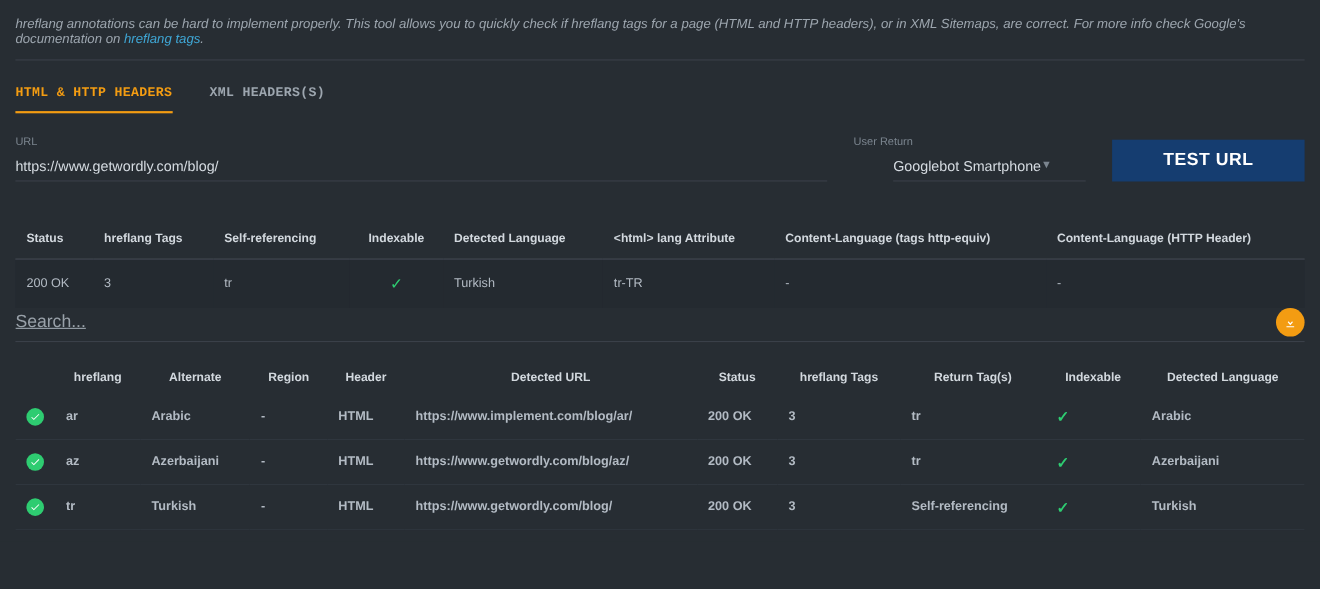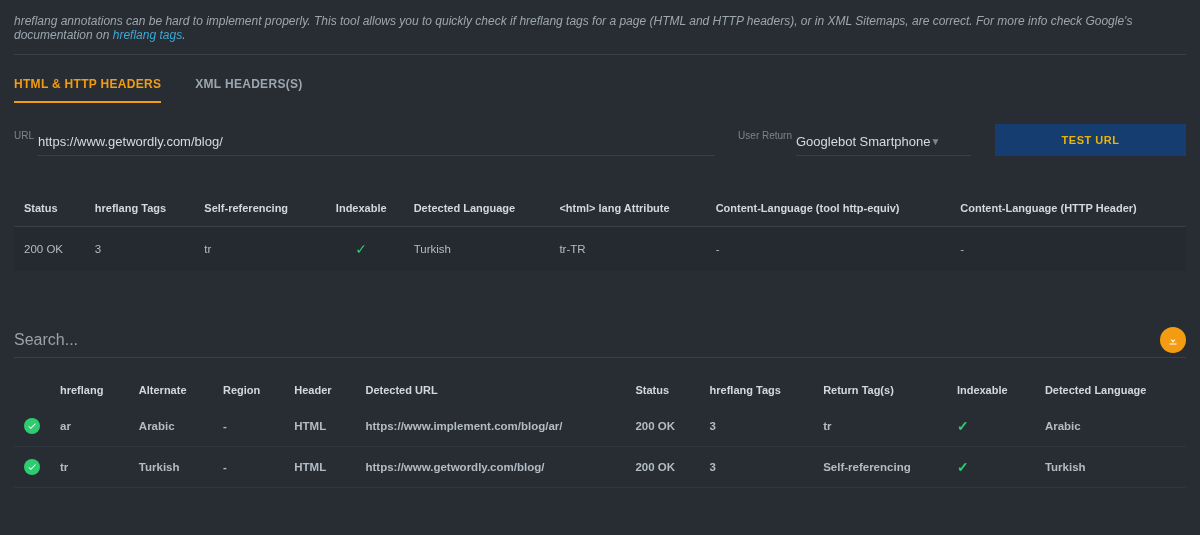--- a/index.html
+++ b/index.html
@@ -17,43 +17,43 @@
     --border:#3a4049;
     --bright:#d5dbe1;
   }
   *{box-sizing:border-box;font-family:"Segoe UI",Arial,sans-serif;}
   html,body{margin:0;padding:0;background:var(--bg);color:var(--text);font-size:12px;width:1200px;}
   .page{padding:10px 14px;}
   .intro{font-size:12px;color:var(--text);padding:4px 0 12px;border-bottom:1px solid var(--border);font-style:italic;}
   .intro a{color:var(--link);text-decoration:none;}
   .intro .punct{color:var(--text);}
   .tabs{display:flex;gap:34px;margin-top:14px;border-bottom:1px solid transparent;}
-  .tab{padding:8px 0 10px;font-size:12px;font-weight:600;letter-spacing:.3px;color:var(--text);cursor:pointer;}
+  .tab{padding:8px 0 10px;font-size:12px;font-weight:600;letter-spacing:.3px;color:var(--text);cursor:pointer;font-family:Liberation Mono, monospace;}
   .tab.active{color:var(--orange);border-bottom:2px solid var(--orange);}
   .form-row{display:flex;align-items:flex-end;gap:24px;margin-top:20px;}
-  .field{display:flex;flex-direction:row;gap:4px;}
+  .field{display:flex;flex-direction:column;gap:4px;}
   .field label{font-size:10px;color:var(--text-dim);}
   .url-field{flex:1;}
   .url-input{background:transparent;border:none;border-bottom:1px solid var(--border);color:var(--bright);font-size:13px;padding:4px 0 6px;outline:none;width:100%;}
-  .select-wrap{position:relative;width:175px;border-bottom:1px solid var(--border);padding:4px 0 6px;display:flex;align-items:center;color:var(--bright);font-size:13px;cursor:pointer;}
+  .select-wrap{position:relative;width:175px;border-bottom:1px solid var(--border);padding:4px 0 6px;display:flex;align-items:center;color:var(--bright);font-size:13px;cursor:pointer;margin-left:36px;}
   .caret{color:var(--text-dim);font-size:10px;}
-  .btn{background:var(--blue);color:#eab308;font-weight:700;font-size:11px;letter-spacing:.5px;border:none;padding:10px 0;width:191px;cursor:pointer;}
+  .btn{background:var(--blue);color:#ffffff;font-weight:700;font-size:16px;letter-spacing:.5px;border:none;padding:10px 0;width:175px;cursor:pointer;}
   .summary-table{width:100%;margin-top:34px;border-collapse:collapse;}
   .summary-table th{color:#d2d8de;font-weight:700;font-size:11px;text-align:left;padding:12px 10px;border-bottom:1px solid var(--border);}
   .summary-table td{color:#b3bbc4;font-size:11.5px;padding:14px 10px;background:var(--row);}
   .summary-table td.center, .summary-table th.center{text-align:center;}
   .check{color:var(--green);font-size:14px;}
-  .search-row{display:flex;align-items:flex-start;justify-content:space-between;margin-top:56px;border-bottom:1px solid var(--border);padding-bottom:4px;}
+  .search-row{display:flex;align-items:flex-start;justify-content:space-between;border-bottom:1px solid var(--border);padding-bottom:4px;text-decoration:underline;}
   .search-input{flex:1;background:transparent;border:none;color:var(--bright);font-size:16px;padding:4px 0;outline:none;}
   .search-input::placeholder{color:#99a1a9;}
   .dl-btn{width:26px;height:26px;background:var(--orange);border-radius:50%;display:flex;align-items:center;justify-content:center;cursor:pointer;margin-left:8px;flex-shrink:0;}
   .dl-btn svg{width:12px;height:12px;fill:#fff;}
   .detail-wrap{overflow-x:auto;margin-top:16px;}
   .detail-table{width:100%;border-collapse:collapse;min-width:1160px;}
-  .detail-table th{color:#d2d8de;font-weight:700;font-size:11px;text-align:left;padding:10px 10px;}
+  .detail-table th{color:#d2d8de;font-weight:700;font-size:11px;text-align:center;padding:10px 10px;}
   .detail-table td{color:#b3bbc4;font-size:11.5px;padding:12px 10px;}
   .detail-table tr.row td{border-bottom:1px solid #2f363e;font-weight:bold;}
   .detail-table th:first-child,.detail-table td:first-child{width:30px;text-align:center;}
   .status-dot{display:inline-flex;width:16px;height:16px;background:var(--green);border-radius:50%;align-items:center;justify-content:center;}
   .status-dot svg{width:10px;height:10px;fill:#fff;}
 </style>
 </head>
 <body>
 
 <div class="page">
@@ -85,21 +85,21 @@
 
   <table class="summary-table">
     <thead>
       <tr>
         <th>Status</th>
         <th>hreflang Tags</th>
         <th>Self-referencing</th>
         <th class="center">Indexable</th>
         <th>Detected Language</th>
         <th>&lt;html&gt; lang Attribute</th>
-        <th>Content-Language (tool http-equiv)</th>
+        <th>Content-Language (tags http-equiv)</th>
         <th>Content-Language (HTTP Header)</th>
       </tr>
     </thead>
     <tbody>
       <tr>
         <td>200 OK</td>
         <td>3</td>
         <td>tr</td>
         <td class="center"><span class="check">✓</span></td>
         <td>Turkish</td>
@@ -153,20 +153,37 @@
             <td>tr</td>
             <td><span class="check">✓</span></td>
             <td>Arabic</td>
           </tr>
           <tr class="row">
             <td><span class="status-dot">
                 <svg viewBox="0 0 24 24">
                   <path d="M9 16.2 4.8 12l-1.4 1.4L9 19 21 7l-1.4-1.4z"></path>
                 </svg>
               </span></td>
+            <td>az</td>
+            <td>Azerbaijani</td>
+            <td>-</td>
+            <td>HTML</td>
+            <td>https://www.getwordly.com/blog/az/</td>
+            <td>200 OK</td>
+            <td>3</td>
+            <td>tr</td>
+            <td><span class="check">✓</span></td>
+            <td>Azerbaijani</td>
+          </tr>
+          <tr class="row">
+            <td><span class="status-dot">
+                <svg viewBox="0 0 24 24">
+                  <path d="M9 16.2 4.8 12l-1.4 1.4L9 19 21 7l-1.4-1.4z"></path>
+                </svg>
+              </span></td>
             <td>tr</td>
             <td>Turkish</td>
             <td>-</td>
             <td>HTML</td>
             <td>https://www.getwordly.com/blog/</td>
             <td>200 OK</td>
             <td>3</td>
             <td>Self-referencing</td>
             <td><span class="check">✓</span></td>
             <td>Turkish</td>

